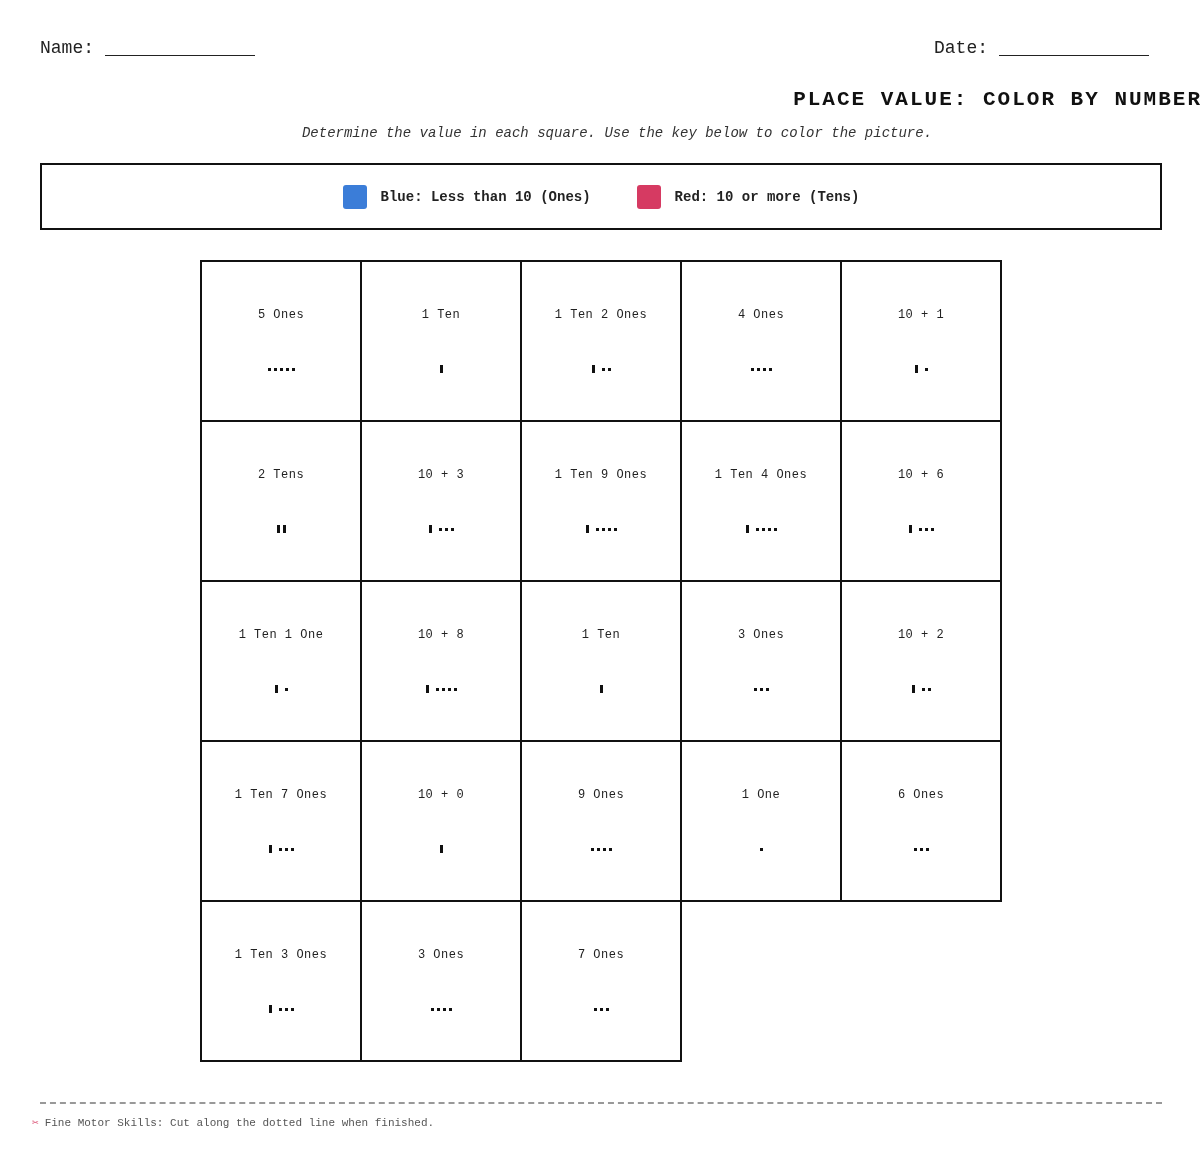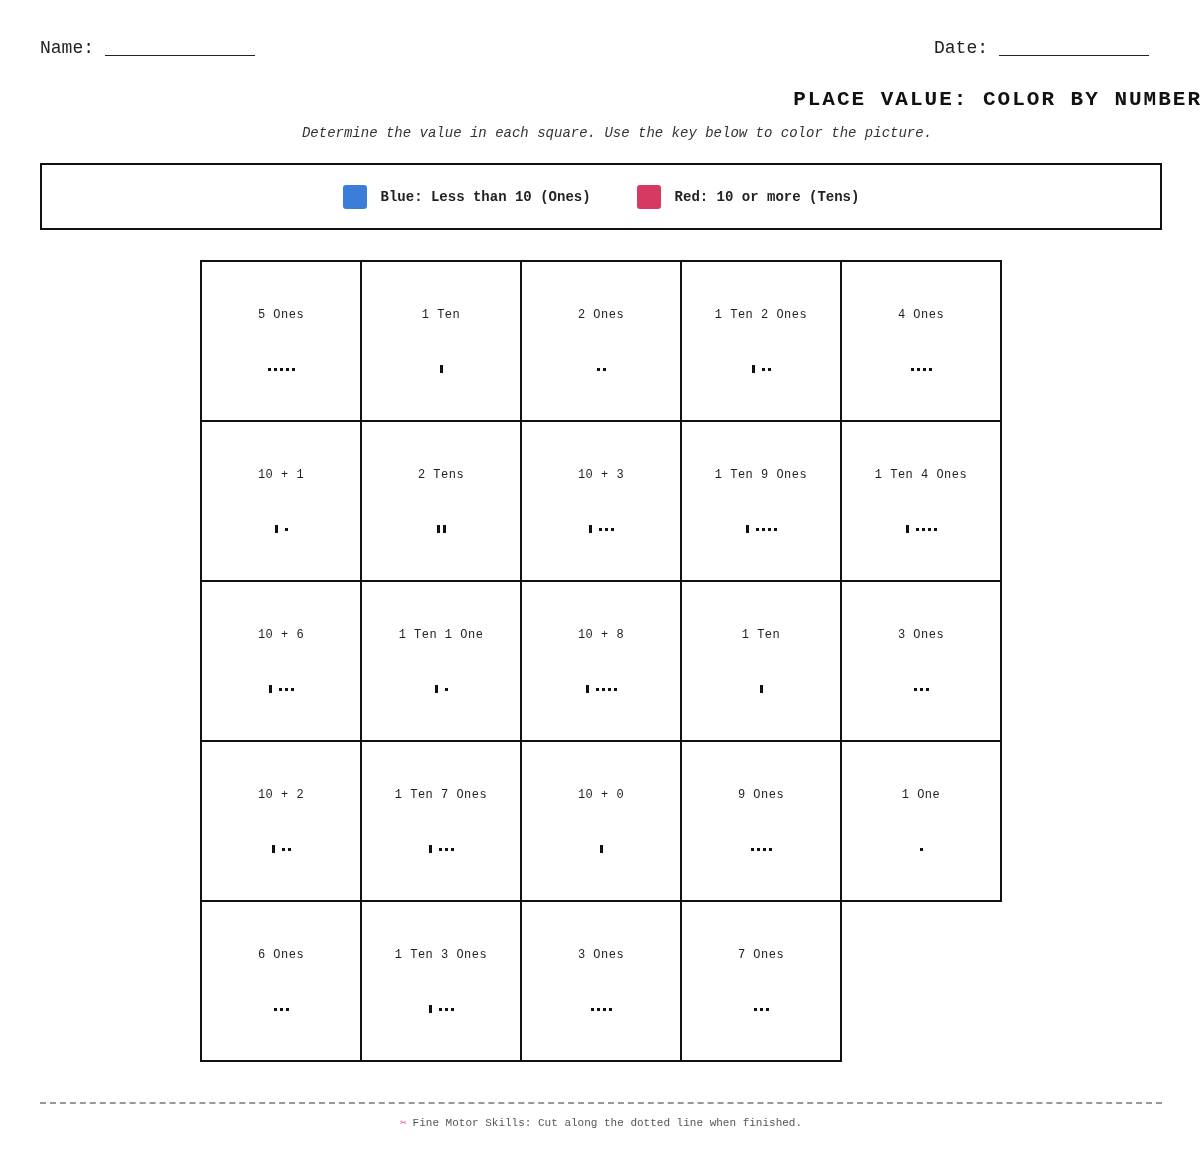--- a/index.html
+++ b/index.html
@@ -49,21 +49,21 @@
     .tens:empty { display: none; }
     .bar { width: 3px; height: 8px; background: #111; }
     .ones { display: flex; gap: 3px; }
     .dot { width: 3px; height: 3px; background: #111; }
     .cut-line {
       position: absolute; top: 1102px; left: 40px; width: 1122px;
       border-top: 2px dashed #999;
     }
     .footer-note {
       position: absolute; top: 1116px; left: 0; width: 100%;
-      text-align: center; font-size: 11px; color: #555;
+      text-align: left; font-size: 11px; color: #555; padding-left: 32px;
     }
     .scissors { color: #d63a62; margin-right: 6px; }
   </style>
 </head>
 <body>
 
 <div class="header-row">
   <div class="field name">
     <span class="field-label">Name:</span>
     <span class="field-line"></span>
@@ -104,29 +104,20 @@
     <div class="cell">
       <div class="cell-label">1 Ten</div>
       <div class="blocks">
         <div class="tens" style="margin-right: 0px;">
           <span class="bar"></span>
         </div>
         <div class="ones"></div>
       </div>
     </div>
     <div class="cell">
-      <div class="cell-label">2 Ones</div>
-      <div class="blocks">
-        <div class="ones">
-          <span class="dot"></span>
-          <span class="dot"></span>
-        </div>
-      </div>
-    </div>
-    <div class="cell">
       <div class="cell-label">1 Ten 2 Ones</div>
       <div class="blocks">
         <div class="tens">
           <span class="bar"></span>
         </div>
         <div class="ones">
           <span class="dot"></span>
           <span class="dot"></span>
         </div>
       </div>

